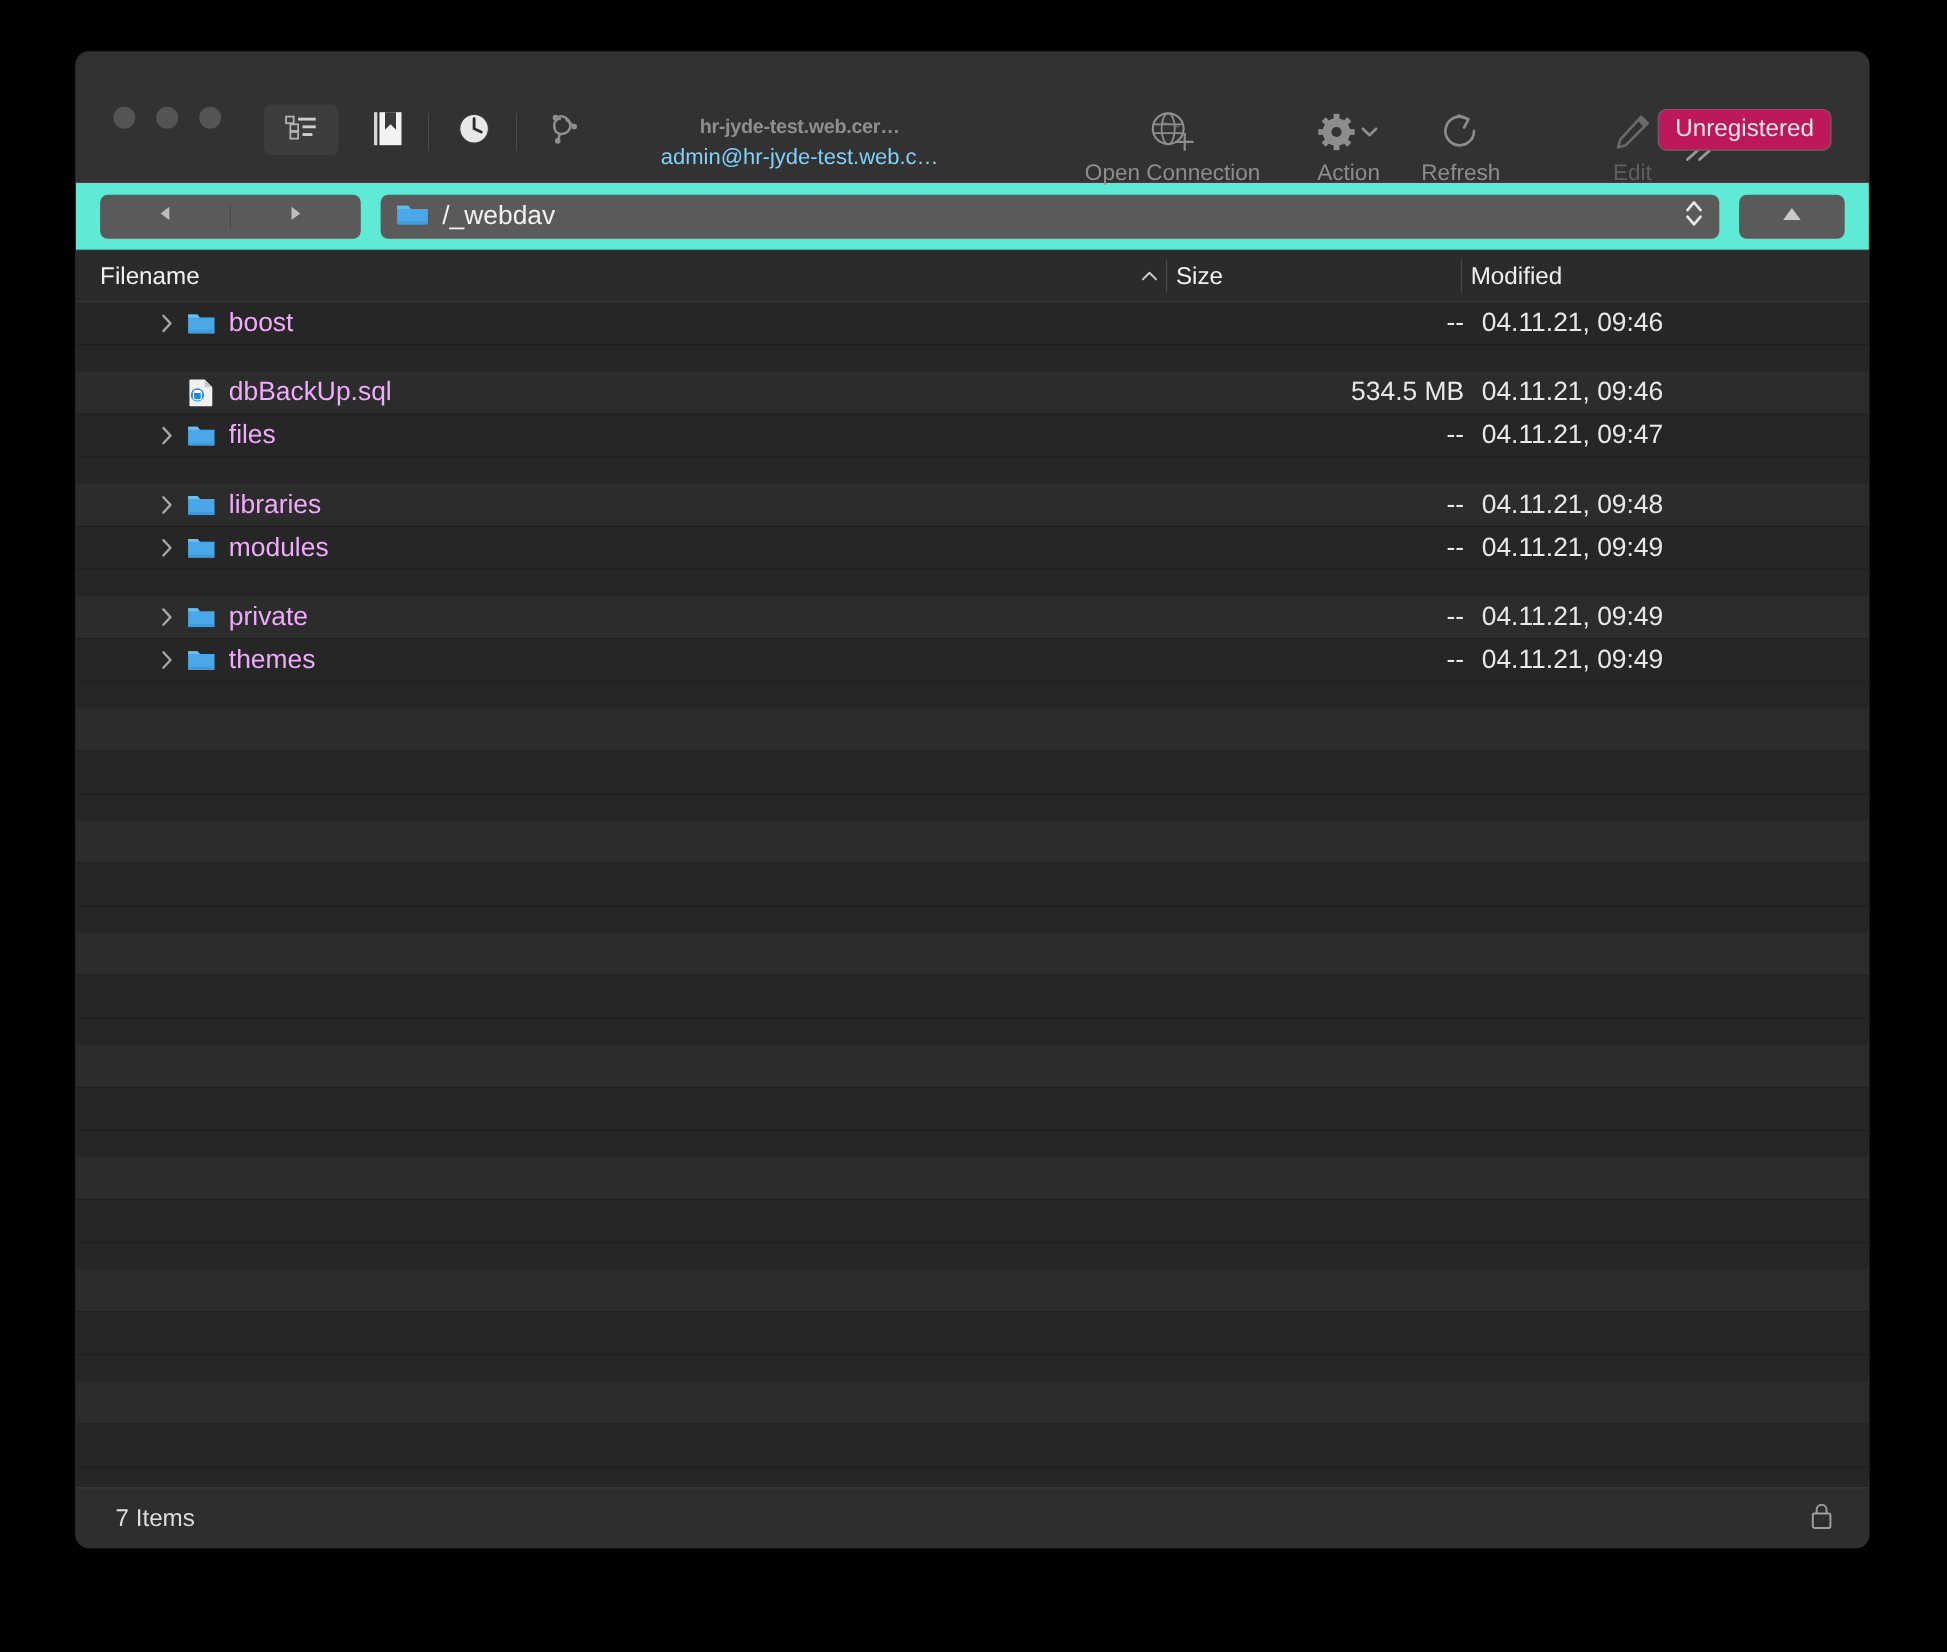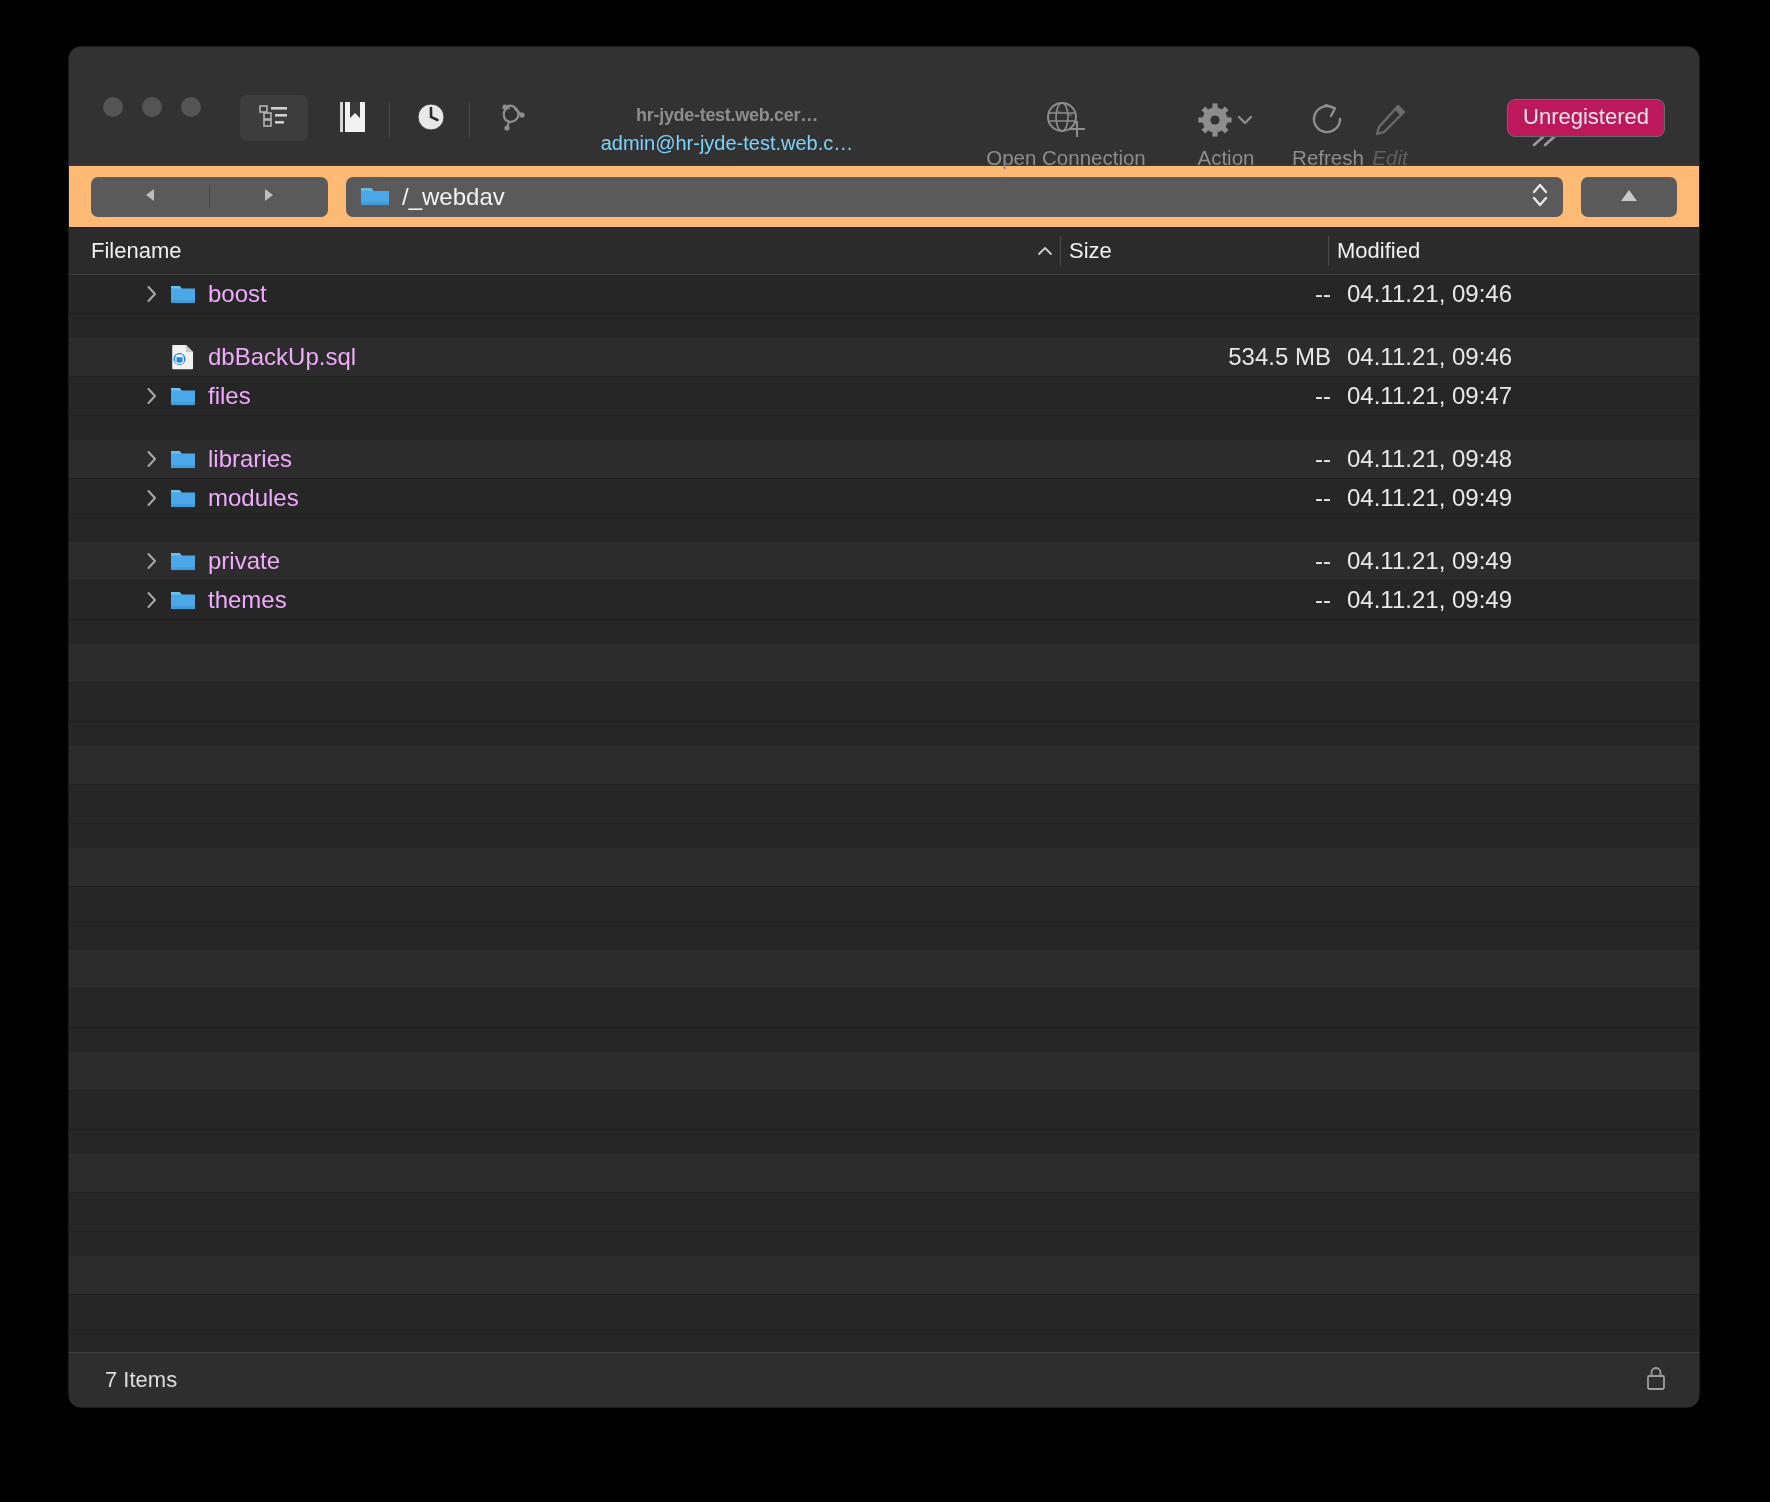--- a/index.html
+++ b/index.html
@@ -111,21 +111,21 @@
     margin-top: 3px;
     font-size: 20.5px;
     color: #8d8d8d;
     white-space: nowrap;
   }
   .tb-item.dim .lbl { color: #5f5f5f; }
 
   #tb-open    { left: 912px; }
   #tb-action  { left: 1072px; }
   #tb-refresh { left: 1174px; }
-  #tb-edit    { left: 1236px; font-style: italic; }
+  #tb-edit    { left: 1330px; }
 
   #tb-overflow {
     position: absolute;
     left: 1452px; top: 72px;
     width: 46px; height: 40px;
     display:flex; align-items:center; justify-content:center;
   }
 
   #unregistered {
     position: absolute;
@@ -136,21 +136,21 @@
     background: #be185d;
     color: #e7e7e7;
     font-size: 22px;
     line-height: 1;
     white-space: nowrap;
   }
 
   
   #navbar {
     height: 61px;
-    background: #fdba74;
+    background: #5eead4;
     flex: none;
     display: flex;
     align-items: center;
     padding: 0 22px;
     gap: 18px;
     border-bottom: 1px solid #202020;
   }
 
   #back-forward {
     width: 237px; height: 40px;

